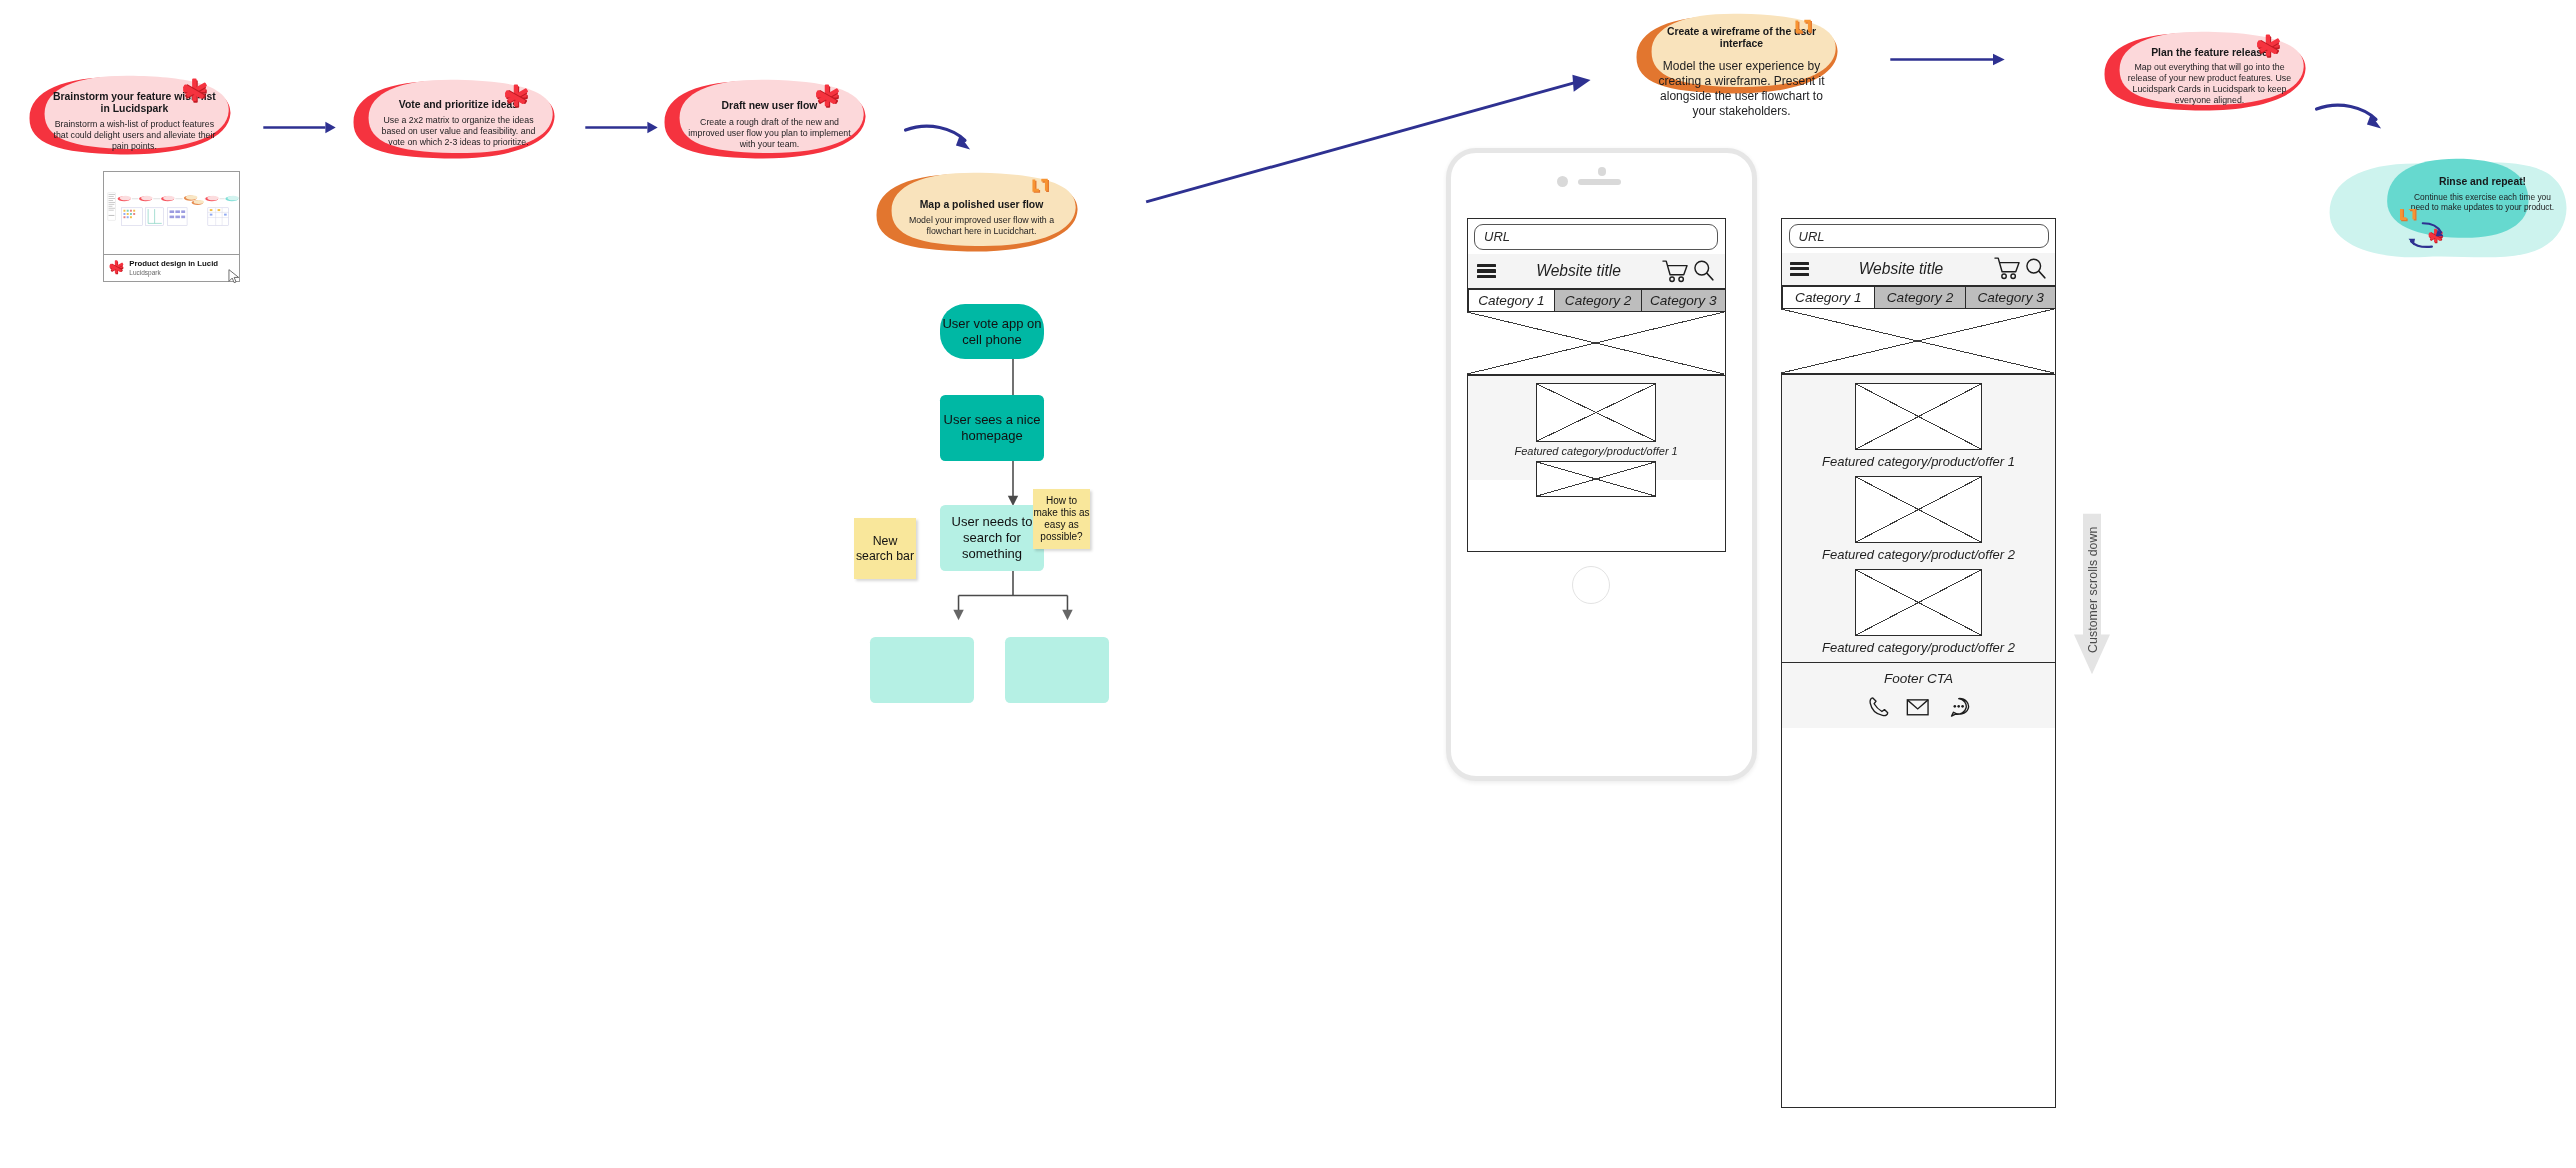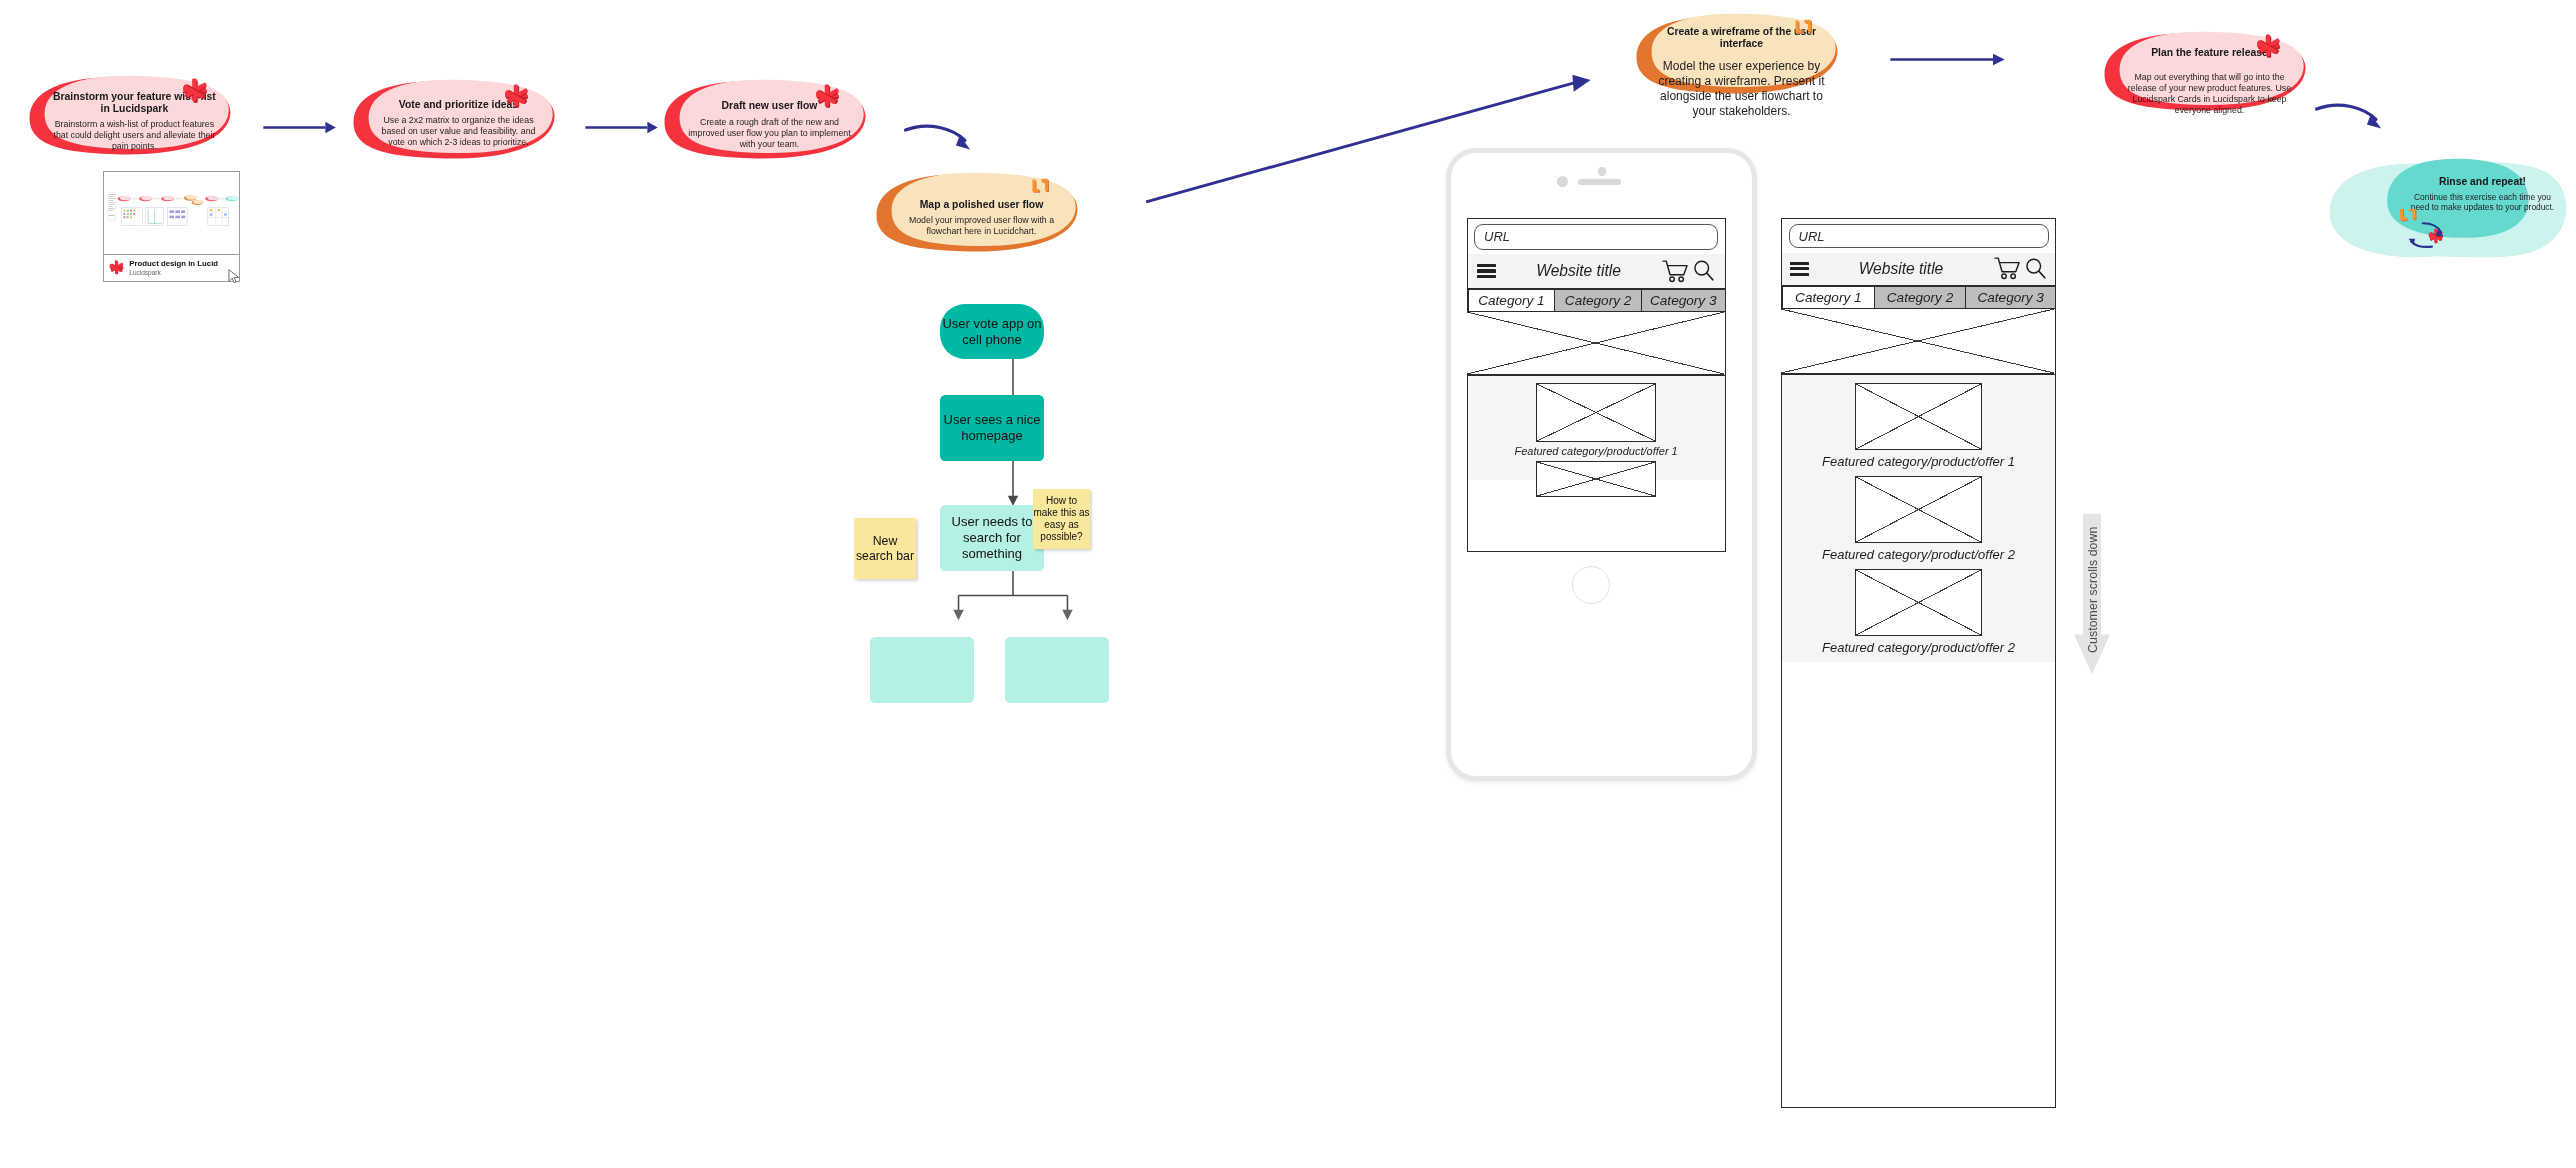--- a/index.html
+++ b/index.html
@@ -358,21 +358,21 @@
     <path d="M10,70 C10,25 70,4 160,6 C250,8 322,22 320,62 C318,104 250,128 150,126 C55,124 10,110 10,70 Z" fill="#f5333f"></path>
   </svg>
   <svg class="blob-front" viewBox="0 0 330 130" preserveAspectRatio="none" style="left:18px;top:-1.3px;width:196px;height:82px;">
     <path d="M6,66 C6,24 66,4 156,6 C246,8 318,20 316,62 C314,102 246,124 148,122 C52,120 6,106 6,66 Z" fill="#fcd8da"></path>
   </svg>
   <svg class="spark" style="left:158px;top:5.2px;width:26px;height:26px;" viewBox="0 0 48 48">
       <use href="#spark-glyph"></use>
     </svg>
   <div class="txt" style="left:27px;top:18px;width:169px;">
     <div class="ttl" style="font-size:10.4px;">Plan the feature release</div>
-    <div class="bdy" style="font-size:8.8px;margin-top:13px;">Map out everything that will go into the release of your new product features. Use Lucidspark Cards in Lucidspark to keep everyone aligned.</div>
+    <div class="bdy" style="font-size:8.8px;margin-top:3px;">Map out everything that will go into the release of your new product features. Use Lucidspark Cards in Lucidspark to keep everyone aligned.</div>
   </div>
 </div>
 
 <svg class="abs" style="left:2311px;top:91px;width:117px;height:71px;" viewBox="0 0 180 110">
   <path d="M8,28 C44,14 82,26 100,44" class="navy" stroke-width="5" stroke-linecap="round"></path>
   <polygon points="92,36 108,58 86,52" class="navyf"></polygon>
 </svg>
 
 <div class="callout" style="left:2327px;top:153px;width:247px;height:117px;">
   <svg class="blob-back" viewBox="0 0 380 180" preserveAspectRatio="none">
@@ -474,20 +474,38 @@
   <div style="background:#f5f5f5;border-top:0.9px solid #2b2b2b;padding:7.8px 0 6.5px 0;">
     <div class="wf-box" style="width:125px;height:65px;margin:0 auto;"></div>
     <div class="wf-cap" style="margin-top:4.5px;">Featured category/product/offer 1</div>
     <div class="wf-box" style="width:125px;height:65px;margin:6.5px auto 0 auto;"></div>
     <div class="wf-cap" style="margin-top:4.5px;">Featured category/product/offer 2</div>
     <div class="wf-box" style="width:125px;height:65px;margin:6.5px auto 0 auto;"></div>
     <div class="wf-cap" style="margin-top:4.5px;">Featured category/product/offer 2</div>
   </div>
 
 
+  <div style="border-top:0.9px solid #2b2b2b;background:#f5f5f5;padding:7.8px 0 10.4px 0;">
+    <div class="wf-cap" style="font-size:13.6px;">Footer CTA</div>
+    <div style="display:flex;justify-content:center;gap:17px;margin-top:10.4px;">
+      <svg width="22" height="22" viewBox="0 0 34 34">
+        <path d="M9 3 C6 3 4 6 5 11 C7 21 14 28 24 30 C29 31 32 29 32 26 L27 21 L23 24 C18 21 14 17 11 12 L14 8 Z" fill="none" stroke="#1d1d1d" stroke-width="2.1" stroke-linejoin="round"></path>
+      </svg>
+      <svg width="23.4" height="22" viewBox="0 0 36 34">
+        <rect x="2" y="6" width="32" height="23" fill="none" stroke="#1d1d1d" stroke-width="2.1"></rect>
+        <path d="M2 6 L18 20 L34 6" fill="none" stroke="#1d1d1d" stroke-width="2.1"></path>
+      </svg>
+      <svg width="23.4" height="22" viewBox="0 0 36 34">
+        <path d="M18 4 A14 12 0 1 1 10 25 L7 31 L13 28 A14 12 0 0 0 18 4 Z" fill="none" stroke="#1d1d1d" stroke-width="2.1" stroke-linejoin="round"></path>
+        <circle cx="12" cy="16" r="2" fill="#1d1d1d"></circle>
+        <circle cx="18" cy="16" r="2" fill="#1d1d1d"></circle>
+        <circle cx="24" cy="16" r="2" fill="#1d1d1d"></circle>
+      </svg>
+    </div>
+  </div>
 </div>
 
 <div class="abs" style="left:2074px;top:513px;width:36px;height:162px;">
   <svg viewBox="0 0 56 250" style="width:100%;height:100%;">
     <polygon points="14,0 42,0 42,188 56,188 28,250 0,188 14,188" fill="#e4e4e4"></polygon>
   </svg>
 </div>
 <div class="scroll-arrow-label" style="left:2086px;top:536px;height:117px;">Customer scrolls down</div>
 
 

